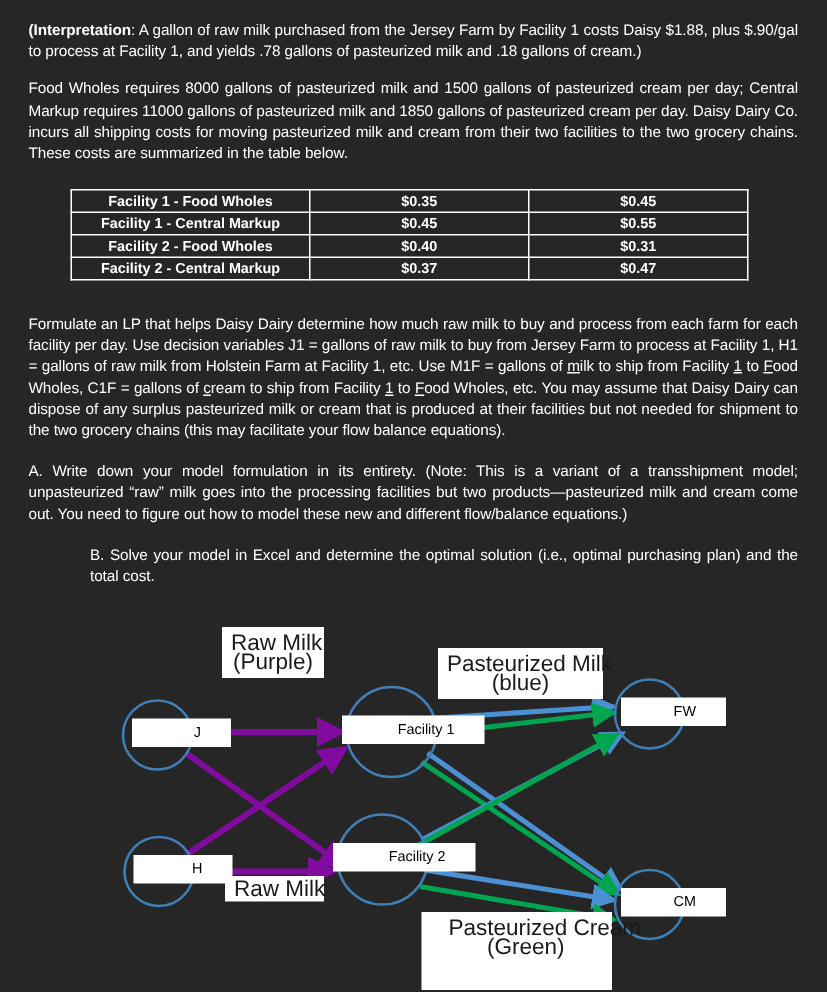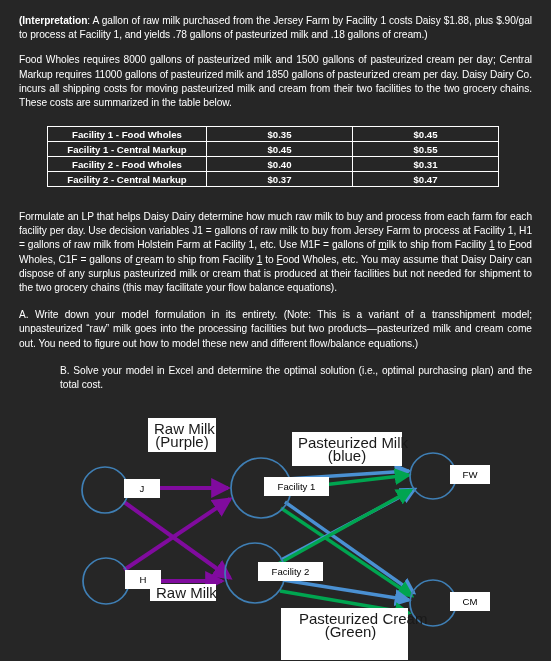--- a/index.html
+++ b/index.html
@@ -77,25 +77,24 @@
     height: 256px;
   }
   .diagram svg { display: block; }
 
   .nodelabel {
     position: absolute;
     background: #ffffff;
     color: #000000;
     font-size: 9.6px;
     line-height: 11px;
-    text-align: center;
+    text-align: right;
     font-family: "Liberation Sans", sans-serif;
     white-space: nowrap;
-    padding: 4px 5px;
-    margin-left: 36px;
+    padding: 4px 20px;
   }
   .boxlabel {
     position: absolute;
     background: #ffffff;
     color: #1a1a1a;
     font-size: 15px;
     line-height: 13px;
     text-align: center;
     font-family: "Liberation Sans", sans-serif;
     white-space: nowrap;

